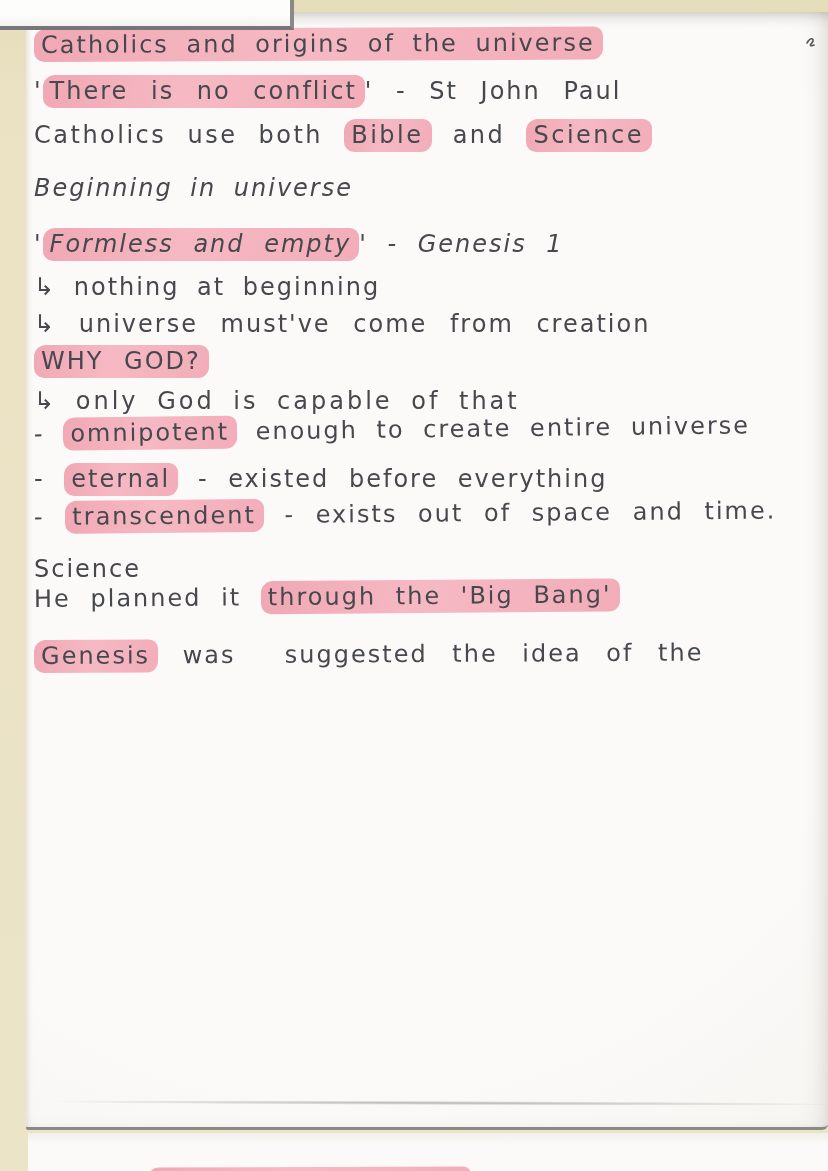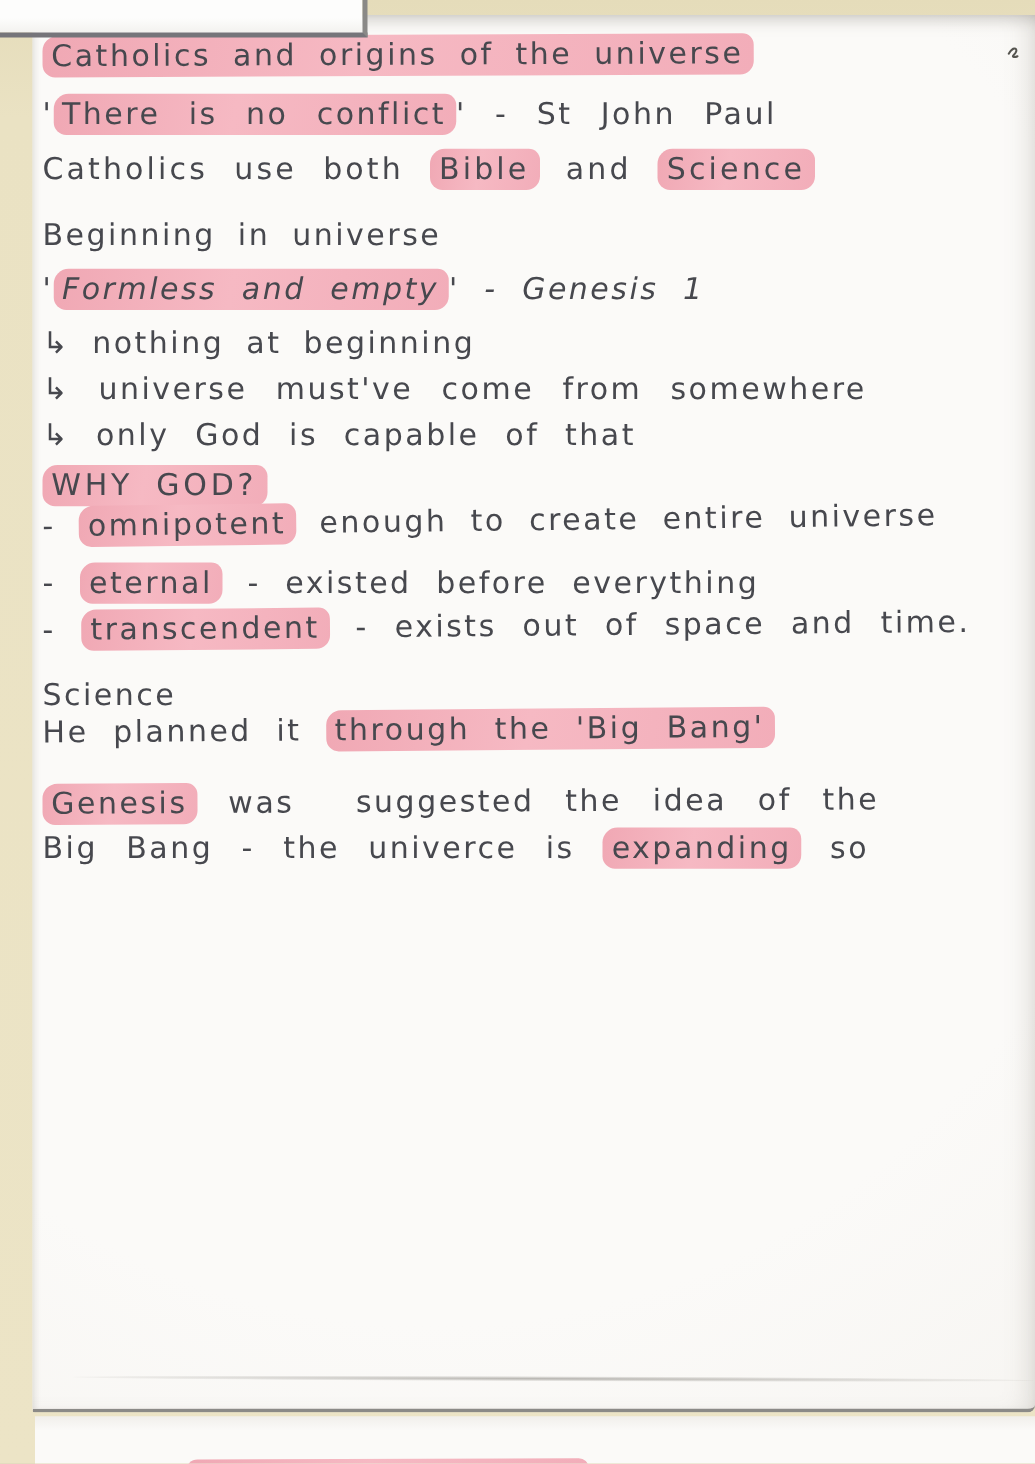--- a/index.html
+++ b/index.html
@@ -71,21 +71,21 @@
     border-radius:12px 9px 11px 10px;
     padding:2px 8px 3px 7px;
     box-decoration-break:clone;
   }
   .next-title .hl { padding:3px 10px 14px 9px; border-radius:9px 8px 0 0; }
 
   
   .line:nth-child(1){ margin-bottom:16px; transform:rotate(-.25deg); }
   .line:nth-child(2){ margin-bottom:14px; word-spacing:13px; }
   .line:nth-child(3){ margin-bottom:23px; word-spacing:11px; letter-spacing:2.5px; }
-  .line:nth-child(4){ margin-bottom:13px; }
+  .line:nth-child(4){ margin-bottom:26px;font-style:italic; }
   .line:nth-child(5){ margin-bottom:13px; word-spacing:10px;font-style:italic; }
   .line:nth-child(6){ margin-bottom:7px; }
   .line:nth-child(7){ margin-bottom:7px; word-spacing:13px; }
   .line:nth-child(8){ margin-bottom:10px; word-spacing:11px; }
   .line:nth-child(9){ margin-bottom:3px; letter-spacing:3px; }
   .line:nth-child(10){ margin-bottom:15px; word-spacing:9px; transform:rotate(-.7deg); }
   .line:nth-child(11){ margin-bottom:8px; word-spacing:10px; }
   .line:nth-child(12){ margin-bottom:22px; word-spacing:11px; transform:rotate(-.5deg); }
   .line:nth-child(13){ margin-bottom:0; }
   .line:nth-child(14){ margin-bottom:27px; word-spacing:10px; transform:rotate(-.45deg); }
@@ -101,30 +101,29 @@
 <div class="photo">
 
   <div class="main-page">
     <div class="note-lines">
         <div class="line"><span class="seg hl">Catholics and origins of the universe</span></div>
         <div class="line"><span class="seg">'</span><span class="seg hl">There is no conflict</span><span class="seg">' - St John Paul</span></div>
         <div class="line"><span class="seg">Catholics use both </span><span class="seg hl">Bible</span><span class="seg"> and </span><span class="seg hl">Science</span></div>
         <div class="line"><span class="seg">Beginning in universe</span></div>
         <div class="line"><span class="seg">'</span><span class="seg hl">Formless and empty</span><span class="seg">' - Genesis 1</span></div>
         <div class="line"><span class="seg">↳ nothing at beginning</span></div>
-        <div class="line"><span class="seg">↳ universe must've come from somewhere</span></div>
+        <div class="line"><span class="seg">↳ universe must've come from creation</span></div>
+        <div class="line"><span class="seg hl">WHY GOD?</span></div>
         <div class="line"><span class="seg">↳ only God is capable of that</span></div>
-        <div class="line"><span class="seg hl">WHY GOD?</span></div>
         <div class="line"><span class="seg">- </span><span class="seg hl">omnipotent</span><span class="seg"> enough to create entire universe</span></div>
         <div class="line"><span class="seg">- </span><span class="seg hl">eternal</span><span class="seg"> - existed before everything</span></div>
         <div class="line"><span class="seg">- </span><span class="seg hl">transcendent</span><span class="seg"> - exists out of space and time.</span></div>
         <div class="line"><span class="seg">Science</span></div>
         <div class="line"><span class="seg">He planned it </span><span class="seg hl">through the 'Big Bang'</span></div>
         <div class="line"><span class="seg hl">Genesis</span><span class="seg"> was  suggested the idea of the</span></div>
-        <div class="line"><span class="seg">Big Bang - the univerce is </span><span class="seg hl">expanding</span><span class="seg"> so</span></div>
       </div>
   </div>
 
   <div class="top-sheet"></div>
 
   <svg class="stray-mark" width="16" height="16" viewBox="0 0 16 16">
     <path d="M3,9 C7,2 12,5 7,10 C5,12 8,12 10,11" fill="none" stroke="#55544f" stroke-width="1.6" stroke-linecap="round"></path>
   </svg>
 
   <div class="curl-line"></div>

